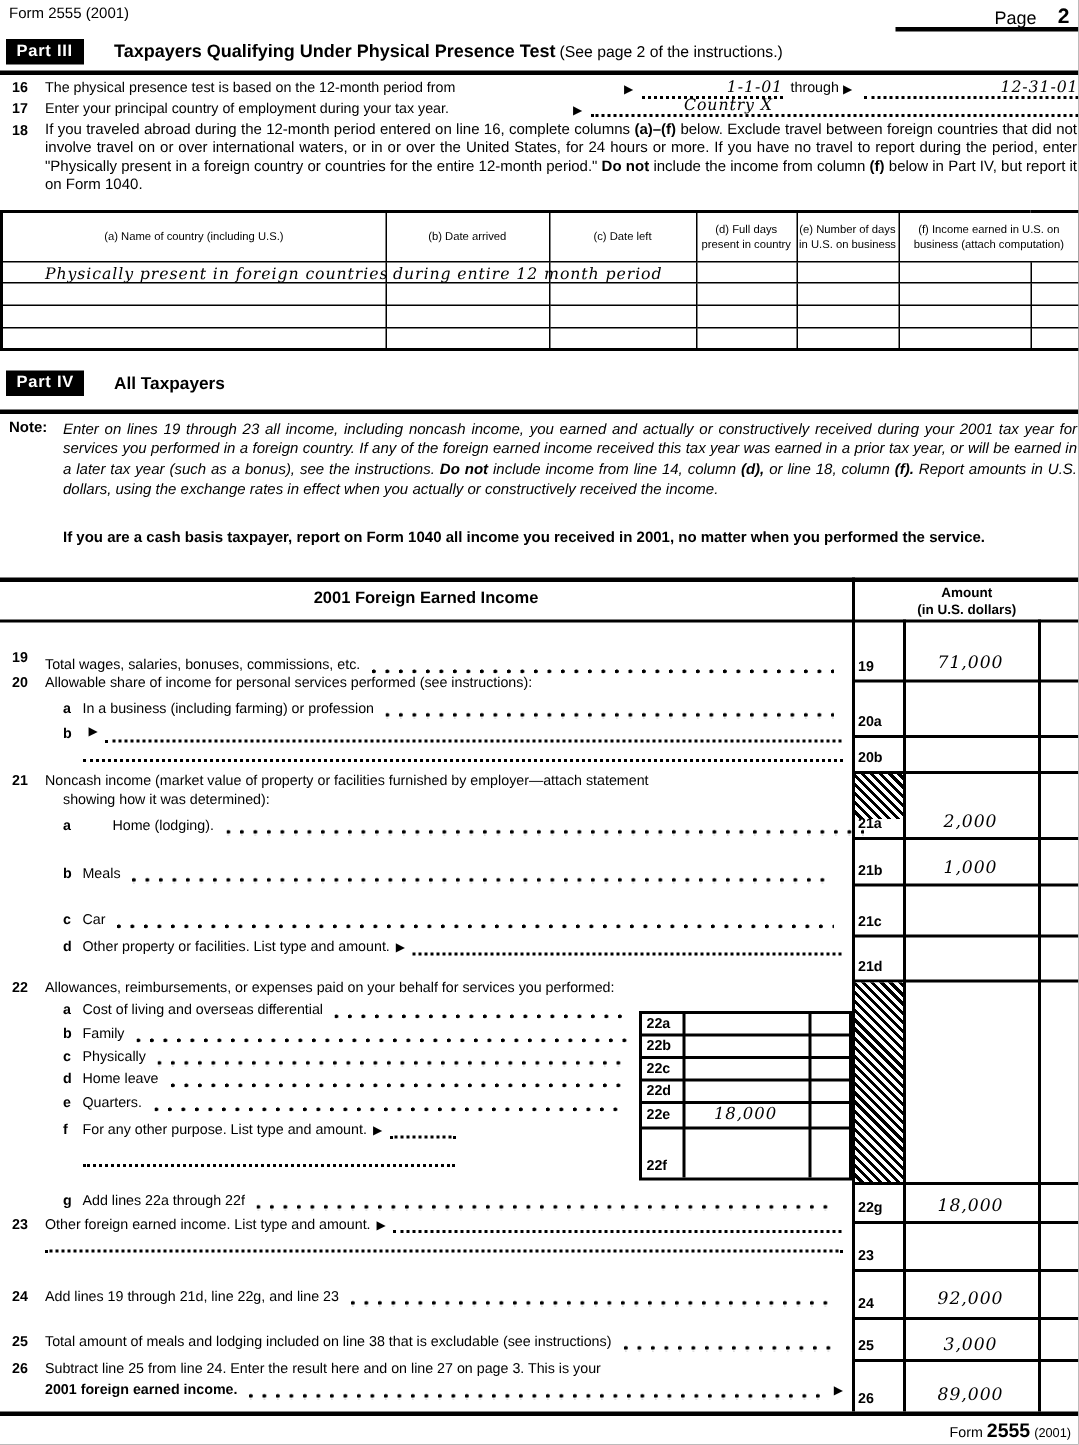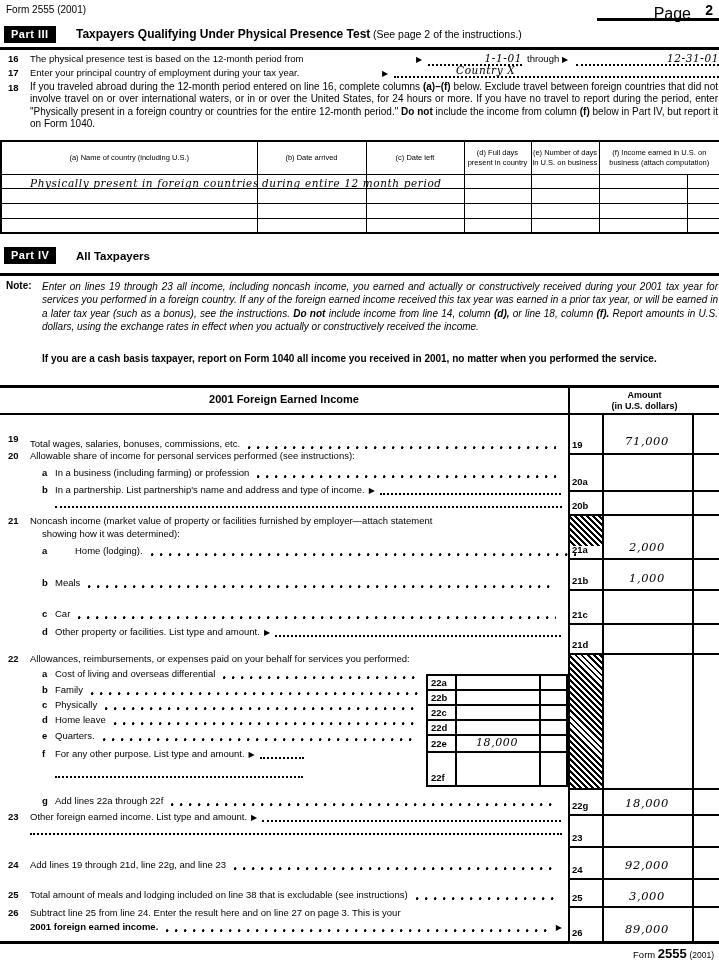--- a/index.html
+++ b/index.html
@@ -34,21 +34,21 @@
   .ttable th,.ttable td{border:1.5px solid #000;padding:0;}
   .ttable th{font-size:7.5px;font-weight:normal;text-align:center;vertical-align:middle;line-height:1.25;}
   .jp{text-align:justify;line-height:12.3px;font-size:10px;}
 </style>
 </head>
 <body>
 
 <div class="page">
 
   <span class="abs" style="left:6px;top:4px;font-size:10px;">Form 2555 (2001)</span>
-  <span class="abs" style="right:28px;top:5px;font-size:16px;text-align:right;">Page</span>
+  <span class="abs" style="right:28px;top:5px;font-size:12px;text-align:right;">Page</span>
   <span class="abs b" style="right:6px;top:2px;font-size:14px;">2</span>
   <div class="hline" style="left:597px;top:18px;width:122px;height:2.5px;"></div>
 
   <div class="badge" style="left:4px;top:26px;">Part III</div>
   <div class="abs" style="left:76px;top:27px;">
     <span class="b" style="font-size:12px;">Taxpayers Qualifying Under Physical Presence Test</span>
     <span style="font-size:10.5px;">(See page 2 of the instructions.)</span>
   </div>
   <div class="hline" style="left:0;top:47px;width:719px;height:2.5px;"></div>
 
@@ -222,21 +222,20 @@
   <div class="abs" style="left:30px;top:450px;width:532px;">Allowable share of income for personal services performed (see instructions):</div>
 
   <span class="let" style="top:467px;">a</span>
   <div class="flexrow" style="left:55px;top:467px;width:507px;">
     <span class="lbl">In a business (including farming) or profession</span>
       <span class="dots"></span>
   </div>
 
   <span class="let" style="top:484px;">b</span>
   <div class="flexrow" style="left:55px;top:484px;width:507px;">
-    <span class="lbl">In a partnership. List partnership's name and address and type of income.</span>
     <span class="arrow" style="margin-left:4px;">▶</span>
     <span class="dlead"></span>
   </div>
   <div class="dline" style="left:55px;top:498px;width:507px;"></div>
 
   <span class="num" style="top:515px;">21</span>
   <div class="abs" style="left:30px;top:515px;width:540px;">Noncash income (market value of property or facilities furnished by employer—attach statement</div>
   <div class="abs" style="left:42px;top:528px;width:528px;">showing how it was determined):</div>
 
   <span class="let" style="top:545px;">a</span>

